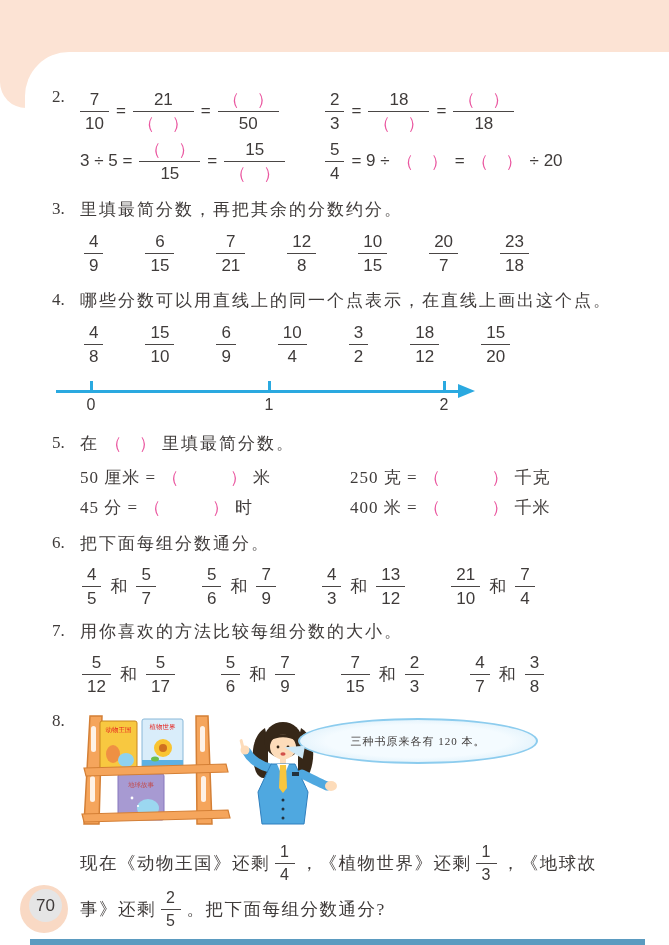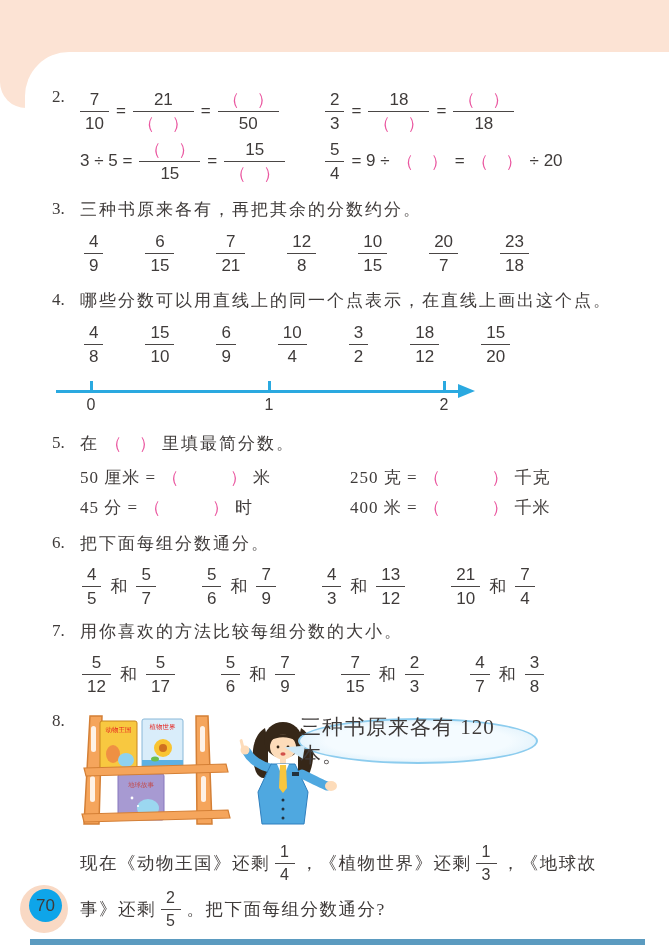--- a/index.html
+++ b/index.html
@@ -53,32 +53,32 @@
 
   .pairrow { display:flex; gap:46px; margin:9px 0 0 2px; align-items:center; }
   .pair { display:flex; align-items:center; gap:9px; }
   .andword { font-size:17px; letter-spacing:0; }
 
   .p8row { position:relative; height:122px; }
   .bubble { position:absolute; left:218px; top:8px; width:240px; height:46px;
     border:2px solid #8cccee; border-radius:50%;
     background:radial-gradient(ellipse at center,#f4fbff 55%,#cde8f7 100%);
     display:flex; align-items:center; justify-content:center;
-    font-size:21px; letter-spacing:1px; }
+    font-size:11px; letter-spacing:1px; }
   .bubble-tail { position:absolute; left:-16px; top:24px; width:0; height:0;
     border-top:5px solid transparent; border-bottom:8px solid transparent;
     border-right:20px solid #cde8f7; transform:rotate(10deg); }
   .p8text { margin-top:8px; width:545px; font-size:17.5px; letter-spacing:1.5px; }
   .p8line { display:flex; align-items:center; height:46px; }
   .p8line .frac { font-size:16px; margin:0 5px; }
 
   .badge { position:absolute; left:20px; top:885px; width:48px; height:48px;
     border-radius:50%; background:#f9d9c4; }
   .badge-in { position:absolute; left:9px; top:4px; width:33px; height:33px;
-    border-radius:50%; background:#0ea5e9; display:flex; align-items:center; justify-content:center;
+    border-radius:50%; background:#e5e5e5; display:flex; align-items:center; justify-content:center;
     font-size:17px; font-family:"Liberation Sans","DejaVu Sans",sans-serif; }
 
   .bottombar { position:absolute; left:30px; right:24px; bottom:0; height:6px; background:#5b9bc0; }
 </style>
 </head>
 <body>
 
 <div class="deco-band"></div>
 <div class="deco-cover"></div>
 
@@ -145,21 +145,21 @@
           <span class="op pk">（　）</span>
           <span class="op">÷ 20</span>
         </div>
       </div>
     </div>
   </div>
 
   <div class="problem" style="margin-top:12px;">
     <div class="plabel">3.</div>
     <div class="pbody">
-      <div class="ptitle">三种书原来各有，再把其余的分数约分。</div>
+      <div class="ptitle">里填最简分数，再把其余的分数约分。</div>
       <div class="fracs">
         <span class="frac">
             <span class="fn">4</span>
             <span class="fd">9</span>
           </span>
         <span class="frac">
             <span class="fn">6</span>
             <span class="fd">15</span>
           </span>
         <span class="frac">

